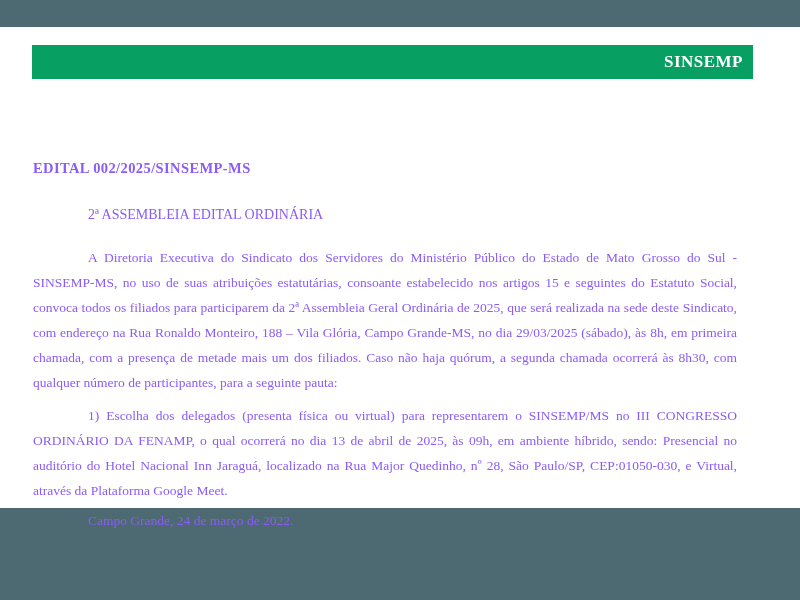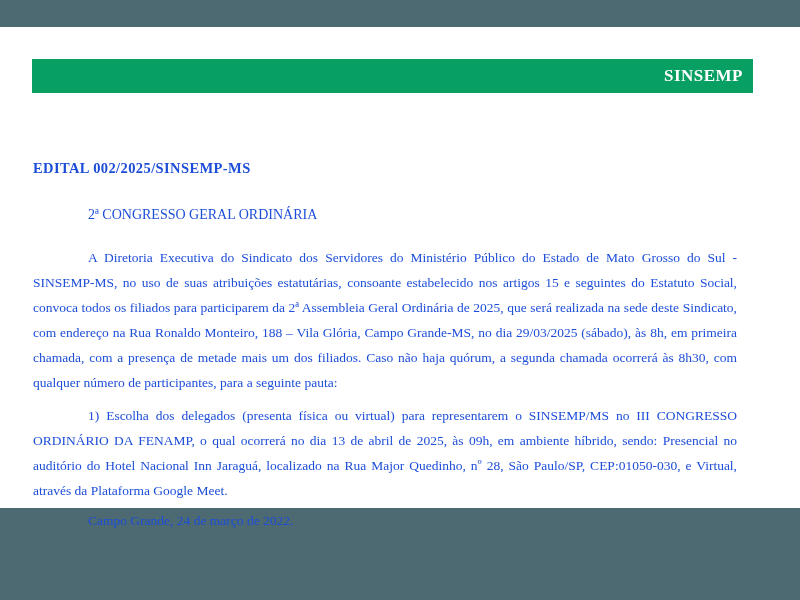--- a/index.html
+++ b/index.html
@@ -14,21 +14,21 @@
   .page {
     position: absolute;
     top: 27px;
     left: 0;
     width: 800px;
     height: 481px;
     background: #ffffff;
   }
   .banner {
     position: absolute;
-    top: 32px;
+    top: 18px;
     left: 32px;
     width: 721px;
     height: 34px;
     background: #089f63;
     display: flex;
     align-items: center;
     justify-content: flex-end;
     padding-right: 10px;
     box-sizing: border-box;
   }
@@ -37,21 +37,21 @@
     font-weight: bold;
     font-size: 17px;
     letter-spacing: 0.5px;
     font-family: "Liberation Serif", serif;
   }
   .content {
     position: absolute;
     top: 79px;
     left: 33px;
     width: 722px;
-    color: #1d4ed8;
+    color: #8b5cf6;
   }
   .doc-title {
     margin: 54px 0 0 0;
     font-size: 14.5px;
     font-weight: bold;
     letter-spacing: 0.4px;
   }
   .doc-subtitle {
     margin: 30px 0 0 0;
     padding-left: 55px;
@@ -81,21 +81,21 @@
 <div class="page">
 
   <div class="banner">
     <span class="brand">SINSEMP</span>
   </div>
 
   <div class="content">
 
     <h1 class="doc-title">EDITAL 002/2025/SINSEMP-MS</h1>
 
-    <h2 class="doc-subtitle">2ª CONGRESSO GERAL ORDINÁRIA</h2>
+    <h2 class="doc-subtitle">2ª ASSEMBLEIA EDITAL ORDINÁRIA</h2>
 
     <p class="body-par">A Diretoria Executiva do Sindicato dos Servidores do Ministério Público do Estado de Mato Grosso do Sul - SINSEMP-MS, no uso de suas atribuições estatutárias, consoante estabelecido nos artigos 15 e seguintes do Estatuto Social, convoca todos os filiados para participarem da 2ª Assembleia Geral Ordinária de 2025, que será realizada na sede deste Sindicato, com endereço na Rua Ronaldo Monteiro, 188 – Vila Glória, Campo Grande-MS, no dia 29/03/2025 (sábado), às 8h, em primeira chamada, com a presença de metade mais um dos filiados. Caso não haja quórum, a segunda chamada ocorrerá às 8h30, com qualquer número de participantes, para a seguinte pauta:</p>
 
     <p class="body-par">1) Escolha dos delegados (presenta física ou virtual) para representarem o SINSEMP/MS no III CONGRESSO ORDINÁRIO DA FENAMP, o qual ocorrerá no dia 13 de abril de 2025, às 09h, em ambiente híbrido, sendo: Presencial no auditório do Hotel Nacional Inn Jaraguá, localizado na Rua Major Quedinho, nº 28, São Paulo/SP, CEP:01050-030, e Virtual, através da Plataforma Google Meet.</p>
 
     <p class="date-line">Campo Grande, 24 de março de 2022.</p>
 
   </div>
 </div>
 

